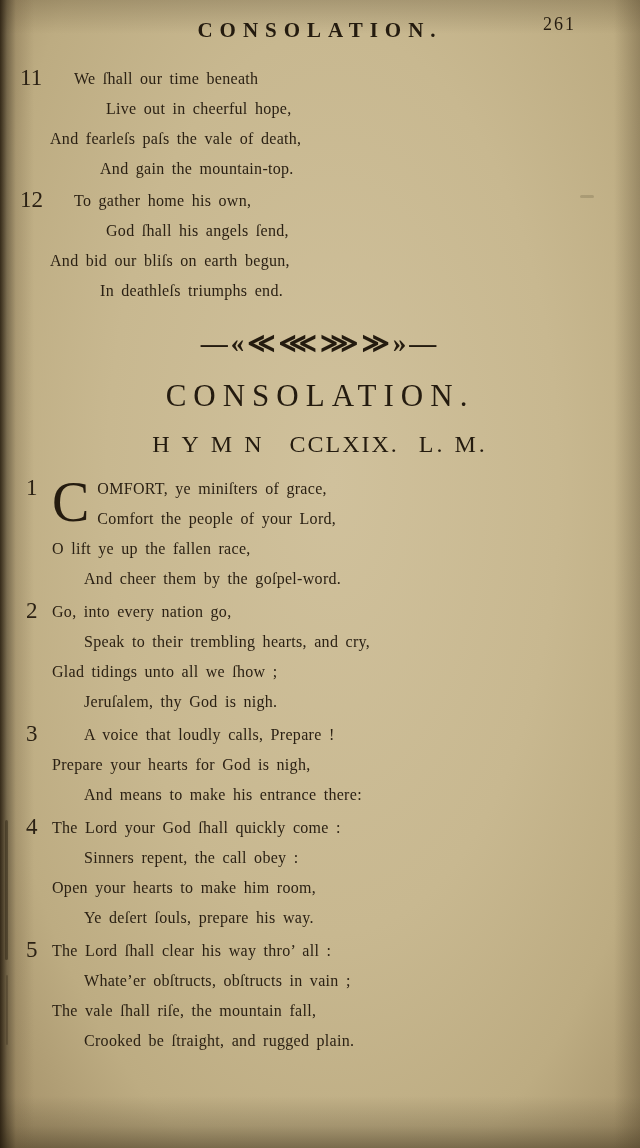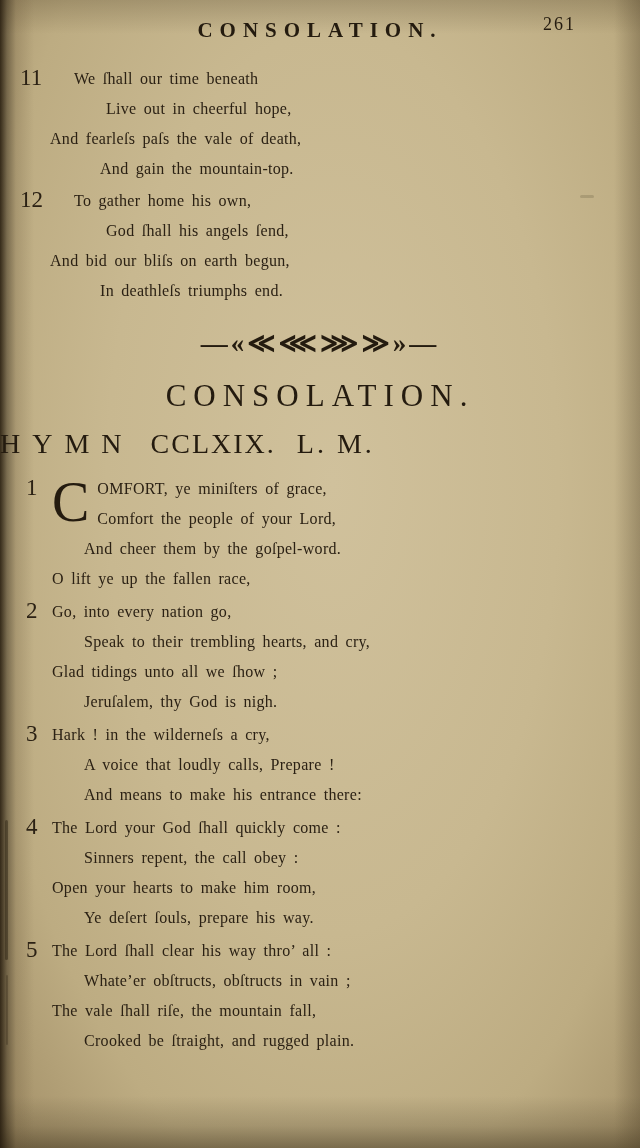--- a/index.html
+++ b/index.html
@@ -51,22 +51,22 @@
     text-align:center;font-size:27px;font-weight:700;
     letter-spacing:3px;color:#241b0f;line-height:34px;
   }
 
   .section-title{
     margin:16px 0 0 0;text-align:center;
     font-size:31px;font-weight:500;letter-spacing:7px;
     color:#241b0f;line-height:40px;
   }
   .hymn-heading{
-    margin:8px 0 0 0;
-    font-size:28px;font-weight:500;color:#241b0f;line-height:40px;
+    margin:8px 0 0 0;text-align:center;
+    font-size:24px;font-weight:500;color:#241b0f;line-height:40px;
   }
   .hymn-label{letter-spacing:12px;margin-right:10px;}
   .hymn-number{letter-spacing:2px;margin-right:14px;}
   .hymn-meter{letter-spacing:3px;}
 
   
   .hymn-verses{margin-top:10px;}
   .hymn-verses .verse{padding-left:44px;margin-bottom:3px;}
   .hymn-verses .vnum{left:18px;}
   .verse.lm .l0{margin-left:0;}
@@ -121,36 +121,36 @@
     <span class="hymn-meter">L. M.</span>
   </h2>
 
   <section class="verses hymn-verses">
 
     <div class="verse lm dropcap-verse">
       <span class="vnum">1</span>
       <span class="dropcap">C</span>
       <div class="line l0">OMFORT, ye miniſters of grace,</div>
       <div class="line l1">Comfort the people of your Lord,</div>
+      <div class="line l2">O lift ye up the fallen race,</div>
       <div class="line l3">And cheer them by the goſpel-word.</div>
-      <div class="line l2">O lift ye up the fallen race,</div>
     </div>
 
     <div class="verse lm">
       <span class="vnum">2</span>
       <div class="line l0">Go, into every nation go,</div>
       <div class="line l1">Speak to their trembling hearts, and cry,</div>
       <div class="line l2">Glad tidings unto all we ſhow ;</div>
       <div class="line l3">Jeruſalem, thy God is nigh.</div>
     </div>
 
     <div class="verse lm">
       <span class="vnum">3</span>
-      <div class="line l0">Hark ! in the wilderneſs a cry,</div>
       <div class="line l1">A voice that loudly calls, Prepare !</div>
+      <div class="line l2">Prepare your hearts for God is nigh,</div>
       <div class="line l3">And means to make his entrance there:</div>
     </div>
 
     <div class="verse lm">
       <span class="vnum">4</span>
       <div class="line l0">The Lord your God ſhall quickly come :</div>
       <div class="line l1">Sinners repent, the call obey :</div>
       <div class="line l2">Open your hearts to make him room,</div>
       <div class="line l3">Ye deſert ſouls, prepare his way.</div>
     </div>

